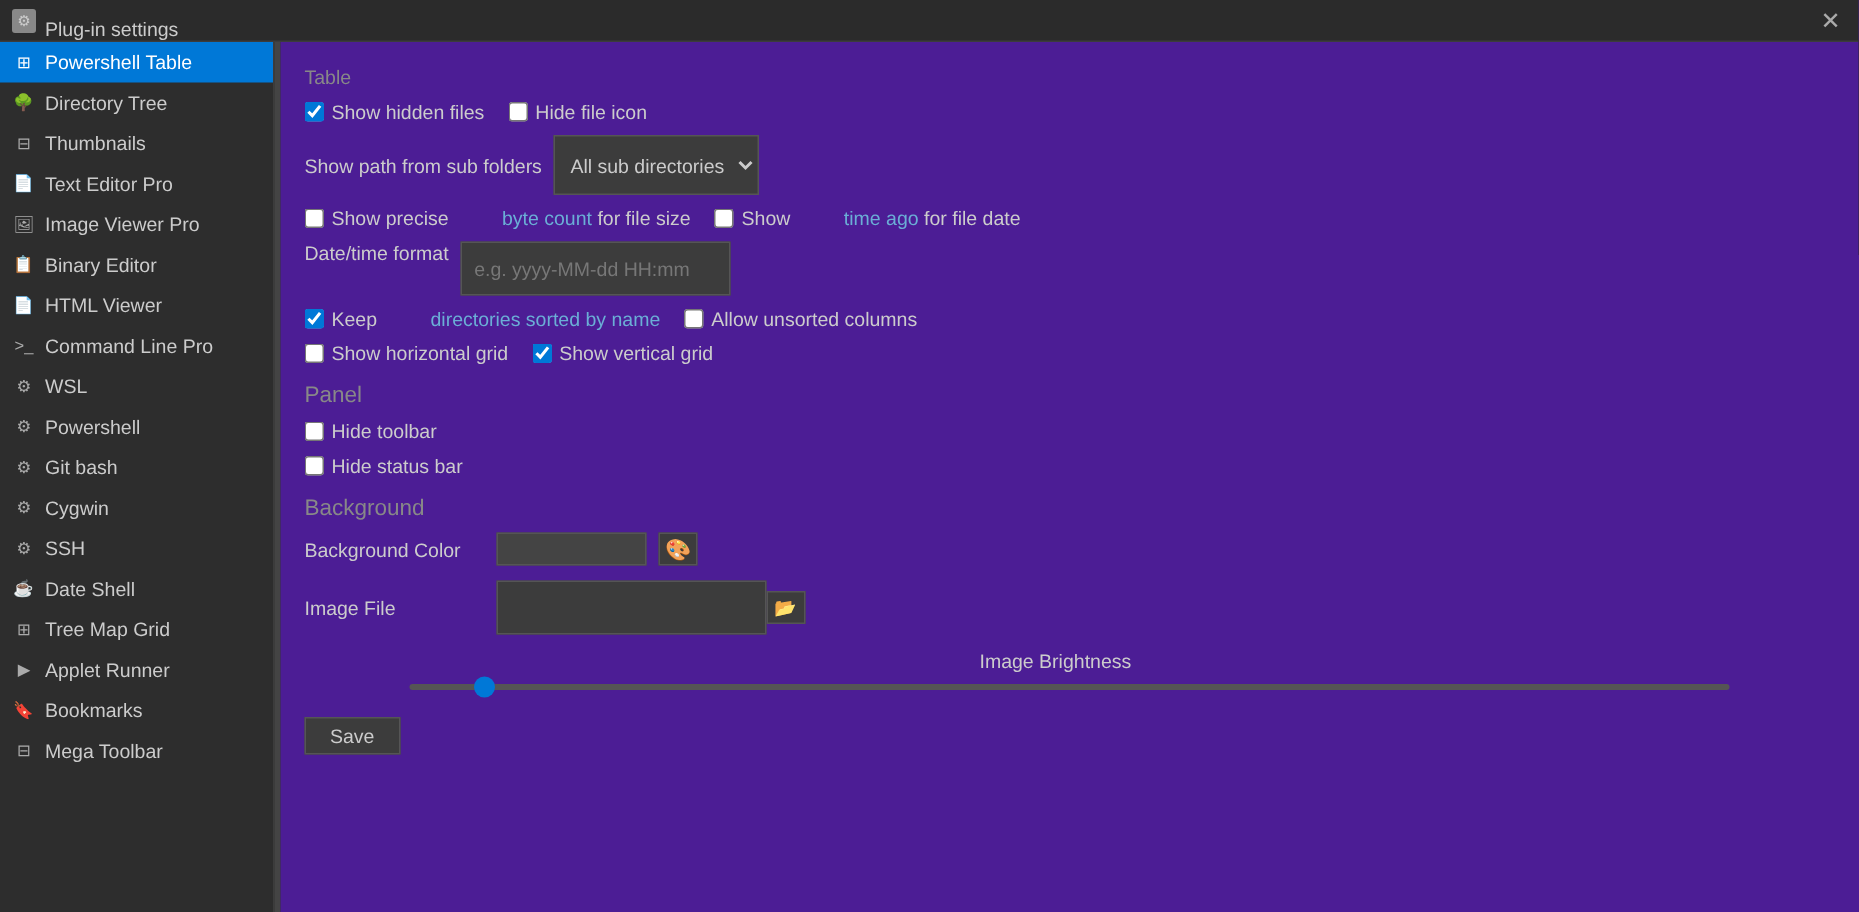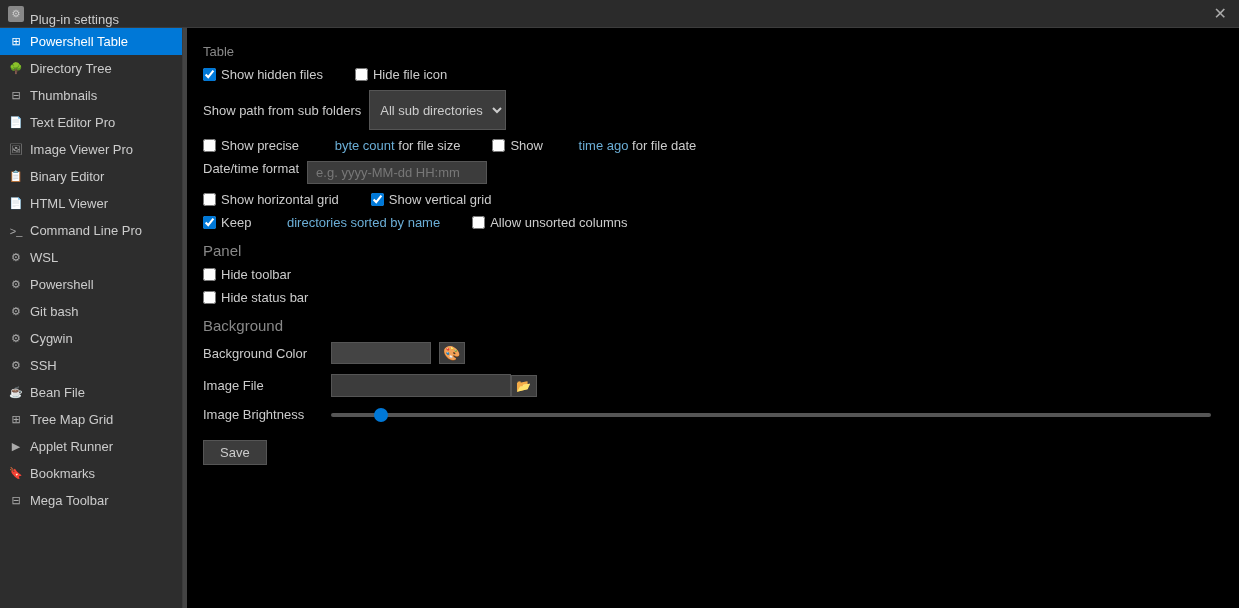--- a/index.html
+++ b/index.html
@@ -77,36 +77,36 @@
       align-items: center;
       justify-content: center;
       font-size: 11px;
       color: #aaa;
     }
     .sidebar-item.active .sidebar-item-icon {
       color: #fff;
     }
     .content-panel {
       flex: 1;
-      background: #000000;
+      background: #4c1d95;
       padding: 12px 16px;
       overflow-y: auto;
     }
     .section-title {
       color: #888;
       font-size: 13px;
       margin-bottom: 8px;
       margin-top: 4px;
     }
     .option-row {
       display: flex;
       align-items: flex-start;
       margin-bottom: 8px;
       flex-wrap: wrap;
-      gap: 20px;
+      gap: 4px;
     }
     .option-row label {
       display: flex;
       align-items: center;
       gap: 5px;
       cursor: pointer;
       color: #cccccc;
       margin-right: 12px;
     }
     .option-row label input[type="checkbox"] {
@@ -140,21 +140,21 @@
     }
     .datetime-label {
       color: #cccccc;
     }
     input[type="text"] {
       background: #3c3c3c;
       color: #cccccc;
       border: 1px solid #555;
       padding: 2px 8px;
       font-size: 13px;
-      height: 23px;
+      height: 36px;
       outline: none;
       width: 180px;
     }
     input[type="text"]::placeholder {
       color: #777;
     }
     .panel-section-title {
       color: #888;
       font-size: 15px;
       margin-bottom: 8px;
@@ -212,20 +212,21 @@
       align-items: center;
       justify-content: center;
       color: #aaa;
       font-size: 12px;
     }
     .slider-row {
       display: flex;
       align-items: center;
       margin-bottom: 10px;
       gap: 8px;
+      flex-direction: column;
     }
     .slider-label {
       color: #cccccc;
       width: 120px;
     }
     input[type="range"] {
       -webkit-appearance: none;
       width: 880px;
       height: 4px;
       background: #555;
@@ -319,21 +320,21 @@
       <div class="sidebar-item">
         <span class="sidebar-item-icon">⚙</span>
         <span>Cygwin</span>
       </div>
       <div class="sidebar-item">
         <span class="sidebar-item-icon">⚙</span>
         <span>SSH</span>
       </div>
       <div class="sidebar-item">
         <span class="sidebar-item-icon">☕</span>
-        <span>Bean File</span>
+        <span>Date Shell</span>
       </div>
       <div class="sidebar-item">
         <span class="sidebar-item-icon">⊞</span>
         <span>Tree Map Grid</span>
       </div>
       <div class="sidebar-item">
         <span class="sidebar-item-icon">▶</span>
         <span>Applet Runner</span>
       </div>
       <div class="sidebar-item">
@@ -381,37 +382,37 @@
       </label>
     </div>
 
     <div class="datetime-row">
       <span class="datetime-label">Date/time format</span>
       <input type="text" id="datetime-input" placeholder="e.g. yyyy-MM-dd HH:mm" style="">
     </div>
 
     <div class="option-row">
       <label>
+        <input type="checkbox" checked="" style="">
+        <span>Keep <span class="highlight-text">directories sorted by name</span></span>
+      </label>
+      <label>
+        <input type="checkbox" style="">
+        <span>Allow unsorted columns</span>
+      </label>
+    </div>
+
+    <div class="option-row">
+      <label>
         <input type="checkbox" style="">
         <span>Show horizontal grid</span>
       </label>
       <label>
         <input type="checkbox" checked="" style="">
         <span>Show vertical grid</span>
-      </label>
-    </div>
-
-    <div class="option-row">
-      <label>
-        <input type="checkbox" checked="" style="">
-        <span>Keep <span class="highlight-text">directories sorted by name</span></span>
-      </label>
-      <label>
-        <input type="checkbox" style="">
-        <span>Allow unsorted columns</span>
       </label>
     </div>
 
     
     <div class="panel-section-title">Panel</div>
 
     <div class="option-row">
       <label>
         <input type="checkbox" style="">
         <span>Hide toolbar</span>

